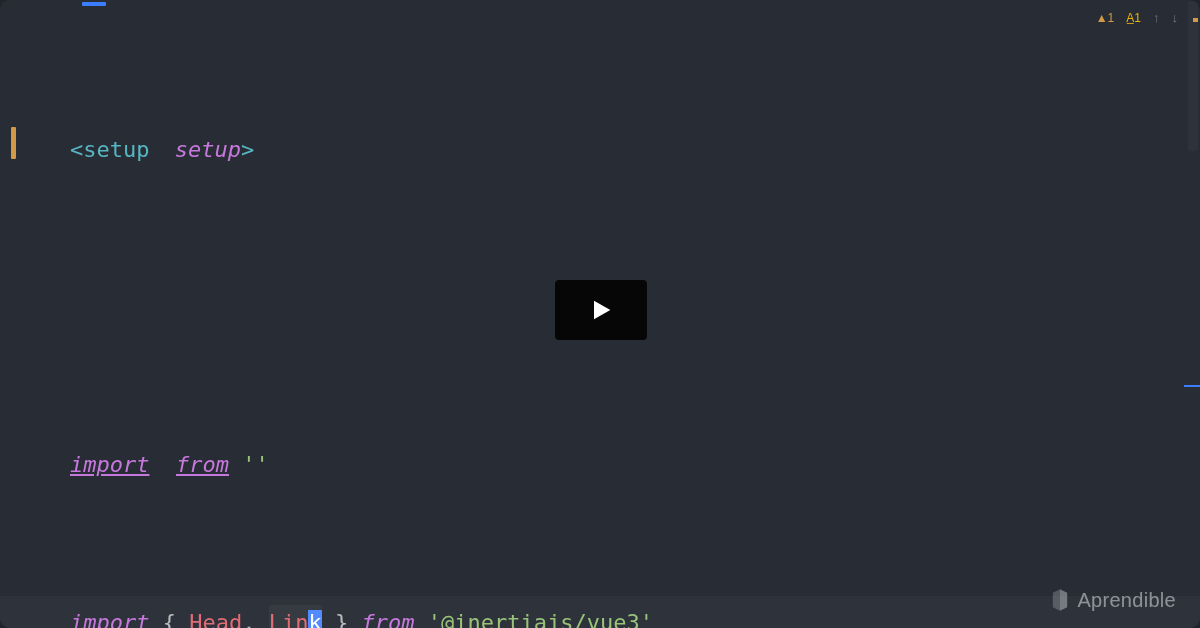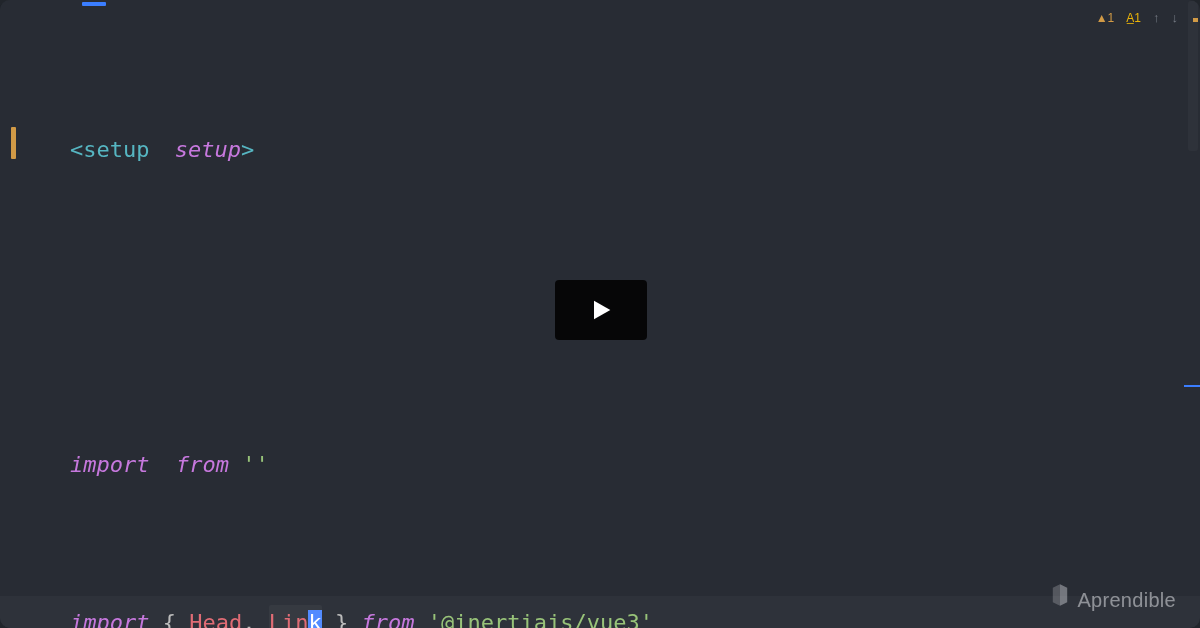--- a/index.html
+++ b/index.html
@@ -74,21 +74,21 @@
     right: 12px;
     white-space: pre;
     font-style: normal;
   }
   .line { height: 52px; display: flex; align-items: center; }
   .line.hl { background: rgba(255,255,255,0.03); margin-left: -70px; padding-left: 70px; margin-right: -12px; padding-right: 12px; }
 
   .p-punc   { color: #56b6c2; }
   .p-tag    { color: #56b6c2; }      
   .p-attr   { color: #c678dd; font-style: italic; margin-left: 12px; }
-  .p-key    { color: #c678dd; font-style: italic; }
+  .p-key    { color: #c678dd; font-style: italic; text-decoration: underline; }
   .p-ident  { color: #e5c07b; }
   .p-red    { color: #e06c75; }
   .p-str    { color: #98c379; }
   .p-white  { color: #bbbbbb; }
   .cursor-char {
     background: #528bff;
     color: #ffffff;
     padding: 0 0px;
   }
   .sel-word { background: rgba(255,255,255,0.04); border-radius:2px; padding:0 0; }
@@ -136,21 +136,21 @@
   }
   .play svg { width: 28px; height: 28px; }
 
   
   .watermark {
     position: absolute;
     right: 24px;
     bottom: 12px;
     display: flex;
     gap: 8px;
-    align-items: flex-start;
+    align-items: center;
     color: rgba(222,224,228,0.55);
     font-family: -apple-system, 'Segoe UI', Helvetica, Arial, sans-serif;
     font-size: 20px;
     letter-spacing: 0.3px;
     font-weight: 300;
   }
   .watermark svg { width: 18px; height: 22px; opacity: 0.7; }
 </style>
 </head>
 <body>

